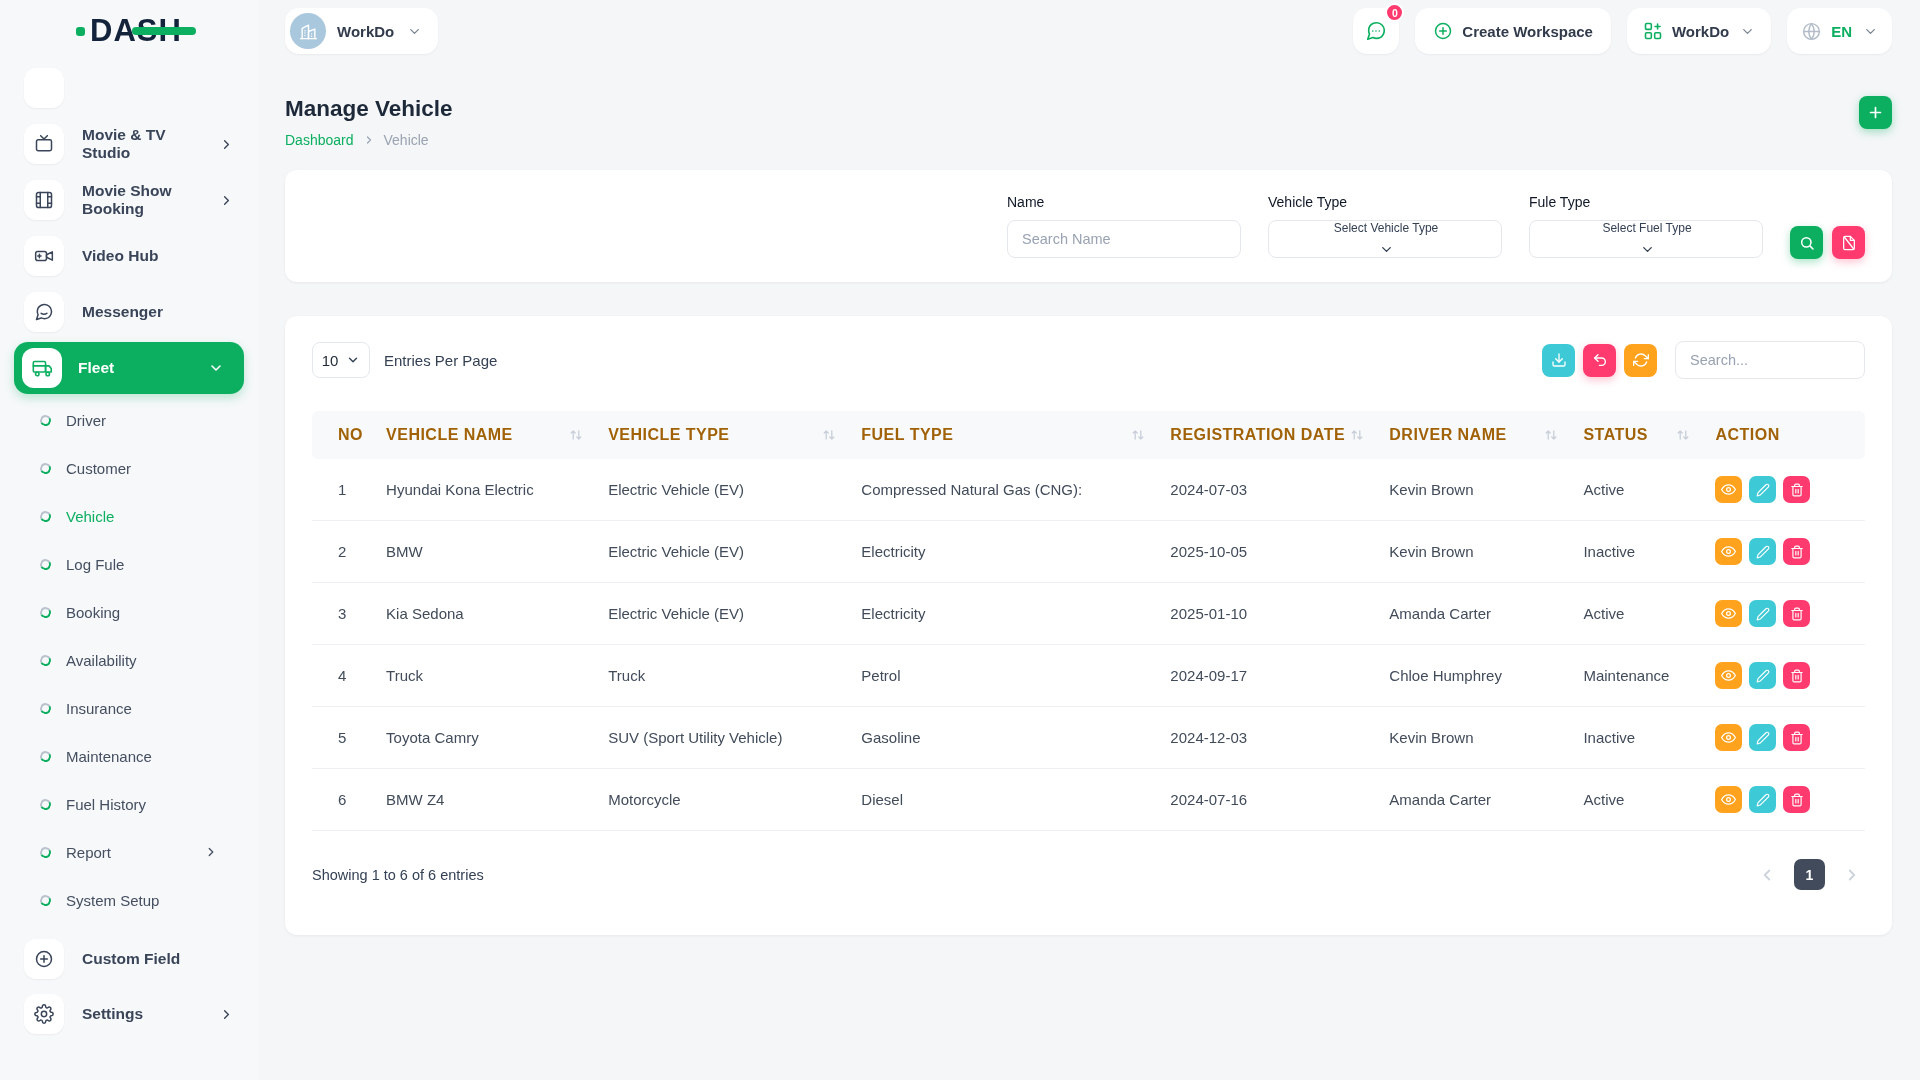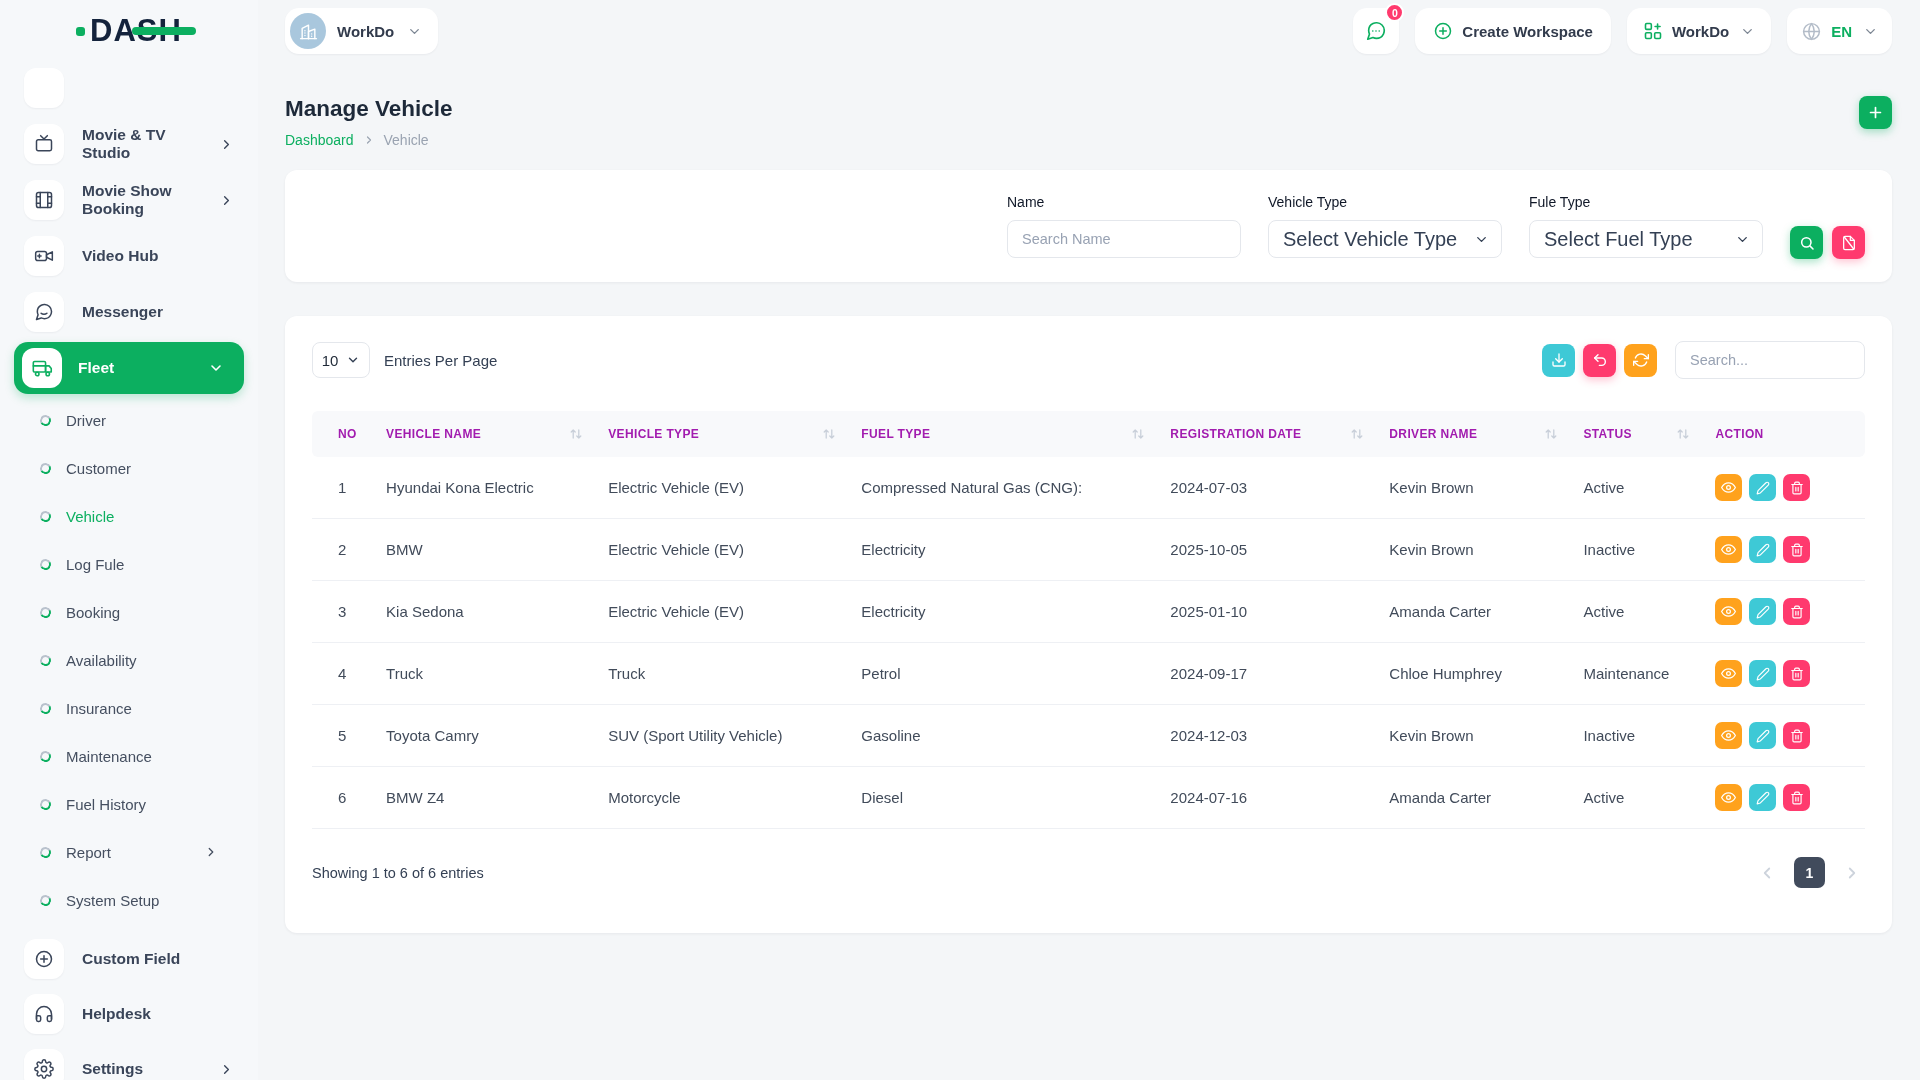--- a/index.html
+++ b/index.html
@@ -68,37 +68,37 @@
   .sq-btn.cyan { background:#3EC9D6; }
   .sq-btn.orange { background:#FFA21D; }
 
   .card { background:#ffffff; border-radius:12px; box-shadow:0 1px 3px rgba(16,24,40,.06); }
 
   .filter-card { margin-top:16px; height:112px; padding:20px 27px; display:flex; justify-content:flex-end; align-items:center; gap:27px; }
   .field { width:234px; }
   .field .f-label { font-size:14px; color:#101828; margin-bottom:10px; }
   .text-input { width:100%; height:38px; border:1px solid #e4e7ec; border-radius:8px; padding:4px 14px; font-size:14.5px; color:#344054; outline:none; font-family:inherit; background:#fff; }
   .text-input::placeholder { color:#98a2b3; }
-  .select { width:100%; height:38px; border:1px solid #e4e7ec; border-radius:8px; padding:0 12px 0 14px; display:flex; align-items:center; justify-content:space-between; font-size:20px; color:#344054; cursor:pointer; background:#fff; }
+  .select { width:100%; height:38px; border:1px solid #e4e7ec; border-radius:8px; padding:0 12px 0 14px; display:flex; align-items:center; justify-content:space-between; font-size:12px; color:#344054; cursor:pointer; background:#fff;flex-direction:column; }
   .select .chev { color:#344054; display:flex; }
   .filter-btns { display:flex; gap:9px; align-self:flex-end; margin-bottom:3px; }
 
   .table-card { margin-top:34px; padding:25px 27px 45px 27px; }
   .toolbar { display:flex; align-items:center; justify-content:space-between; }
   .tb-left { display:flex; align-items:center; gap:14px; }
   .entries-select { width:58px; height:36px; border:1px solid #e4e7ec; border-radius:8px; display:flex; align-items:center; justify-content:center; gap:8px; font-size:15px; color:#1f2937; cursor:pointer; background:#fff; }
   .entries-select .chev { color:#344054; display:flex; }
   .tb-label { font-size:15px; color:#344054; }
   .tb-right { display:flex; align-items:center; gap:8px; }
   .tb-right .search-wrap { margin-left:10px; }
   .search-input { width:190px; height:38px; border:1px solid #e4e7ec; border-radius:8px; padding:0 14px; font-size:14.5px; color:#344054; outline:none; font-family:inherit; background:#fff; }
   .search-input::placeholder { color:#98a2b3; }
 
   table { width:100%; margin-top:32px; border-collapse:collapse; table-layout:fixed; }
-  thead th { background:#f8f9fb; font-size:12px; font-weight:700; letter-spacing:.03em; color:#a21caf; text-transform:uppercase; padding:15px 12px; text-align:left; }
+  thead th { background:#f8f9fb; font-size:16px; font-weight:700; letter-spacing:.03em; color:#a16207; text-transform:uppercase; padding:15px 12px; text-align:left; }
   thead th:first-child { padding-left:26px; border-radius:6px 0 0 6px; }
   thead th:last-child { border-radius:0 6px 6px 0; }
   .th-wrap { display:flex; align-items:center; }
   .sort-ic { margin-left:auto; display:flex; color:#c8cfd9; }
   tbody td { font-size:15px; color:#414b5a; padding:17px 12px; border-bottom:1px solid #eef0f4; }
   tbody td:first-child { padding-left:26px; }
   .row-actions { display:flex; gap:7px; }
   .act-btn { width:27px; height:27px; border-radius:7px; border:none; display:flex; align-items:center; justify-content:center; color:#fff; cursor:pointer; }
 
   .table-footer { margin-top:28px; display:flex; align-items:center; justify-content:space-between; }
@@ -249,29 +249,20 @@
 
       <div class="bottom-group">
         <div class="side-item">
           <span class="icon-box">
             <svg width="20" height="20" viewBox="0 0 24 24" fill="none" stroke="currentColor" stroke-width="1.8" stroke-linecap="round" stroke-linejoin="round">
                 <circle cx="12" cy="12" r="9"></circle>
                 <path d="M12 8v8M8 12h8"></path>
               </svg>
           </span>
           <span class="lbl">Custom Field</span>
-        </div>
-        <div class="side-item">
-          <span class="icon-box">
-            <svg width="20" height="20" viewBox="0 0 24 24" fill="none" stroke="currentColor" stroke-width="1.8" stroke-linecap="round" stroke-linejoin="round">
-                <path d="M3 18v-6a9 9 0 0 1 18 0v6"></path>
-                <path d="M21 19a2 2 0 0 1-2 2h-1a2 2 0 0 1-2-2v-3a2 2 0 0 1 2-2h3zM3 19a2 2 0 0 0 2 2h1a2 2 0 0 0 2-2v-3a2 2 0 0 0-2-2H3z"></path>
-              </svg>
-          </span>
-          <span class="lbl">Helpdesk</span>
         </div>
         <div class="side-item">
           <span class="icon-box">
             <svg width="20" height="20" viewBox="0 0 24 24" fill="none" stroke="currentColor" stroke-width="1.8" stroke-linecap="round" stroke-linejoin="round">
                 <circle cx="12" cy="12" r="3.2"></circle>
                 <path d="M19.4 15a1.65 1.65 0 0 0 .33 1.82l.06.06a2 2 0 1 1-2.83 2.83l-.06-.06a1.65 1.65 0 0 0-1.82-.33 1.65 1.65 0 0 0-1 1.51V21a2 2 0 1 1-4 0v-.09A1.65 1.65 0 0 0 9 19.4a1.65 1.65 0 0 0-1.82.33l-.06.06a2 2 0 1 1-2.83-2.83l.06-.06a1.65 1.65 0 0 0 .33-1.82 1.65 1.65 0 0 0-1.51-1H3a2 2 0 1 1 0-4h.09A1.65 1.65 0 0 0 4.6 9a1.65 1.65 0 0 0-.33-1.82l-.06-.06a2 2 0 1 1 2.83-2.83l.06.06a1.65 1.65 0 0 0 1.82.33H9a1.65 1.65 0 0 0 1-1.51V3a2 2 0 1 1 4 0v.09a1.65 1.65 0 0 0 1 1.51 1.65 1.65 0 0 0 1.82-.33l.06-.06a2 2 0 1 1 2.83 2.83l-.06.06a1.65 1.65 0 0 0-.33 1.82V9a1.65 1.65 0 0 0 1.51 1H21a2 2 0 1 1 0 4h-.09a1.65 1.65 0 0 0-1.51 1z"></path>
               </svg>
           </span>
           <span class="lbl">Settings</span>
           <span class="chev">

